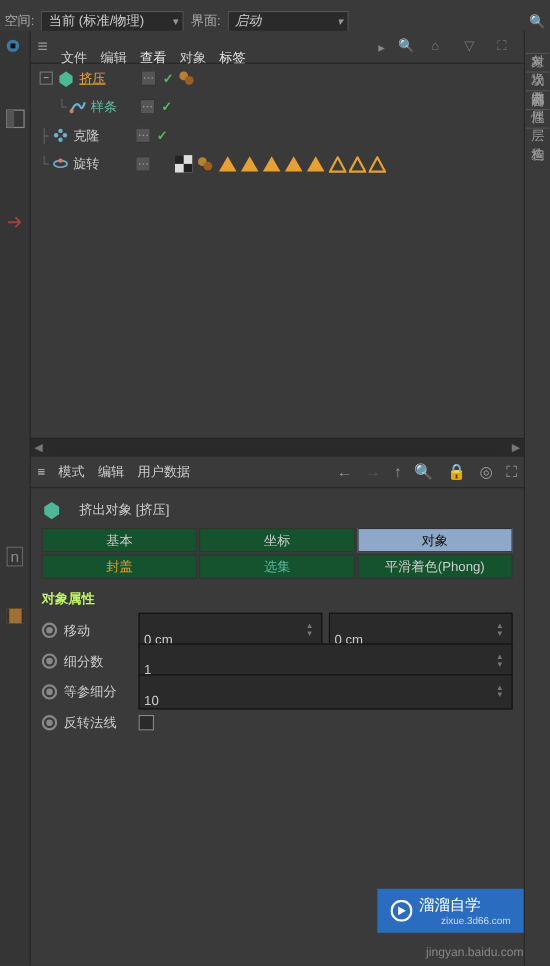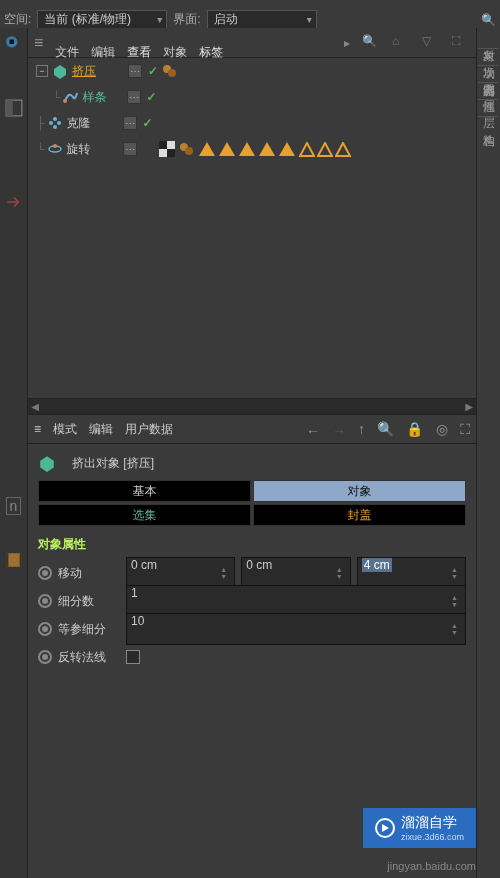--- a/index.html
+++ b/index.html
@@ -58,50 +58,50 @@
 .attr-header { display: flex; align-items: center; height: 30px; background: #3a3a3a; border-top: 1px solid #222; border-bottom: 1px solid #222; padding: 0 6px; gap: 12px; }
 .attr-header .spacer { flex: 1; }
 .attr-header .nav-icon { color: #999; font-size: 14px; cursor: pointer; }
 .attr-header .nav-icon.dim { color: #555; }
 
 
 .attr-panel { flex: 1; background: #3a3a3a; padding: 6px 10px; overflow: auto; }
 .obj-title { display: flex; align-items: center; gap: 16px; padding: 4px 0 8px 0; }
 .obj-title .icon { width: 18px; height: 18px; }
 .tab-row { display: flex; gap: 2px; margin-bottom: 2px; }
-.tab { flex: 1; height: 22px; background: #000000; color: #ccc; display: flex; align-items: center; justify-content: center; cursor: pointer; border: 1px solid #333; }
+.tab { flex: 1; height: 22px; background: #14532d; color: #ccc; display: flex; align-items: center; justify-content: center; cursor: pointer; border: 1px solid #333; }
 .tab.active { background: #8da8c8; color: #111; }
 .tab.orange-text { color: #e8a030; }
 .tab.teal-text { color: #5bb8a0; }
 .section-title { font-weight: bold; color: #bef264; padding: 8px 0 6px 0; }
 .prop-row { display: flex; align-items: center; height: 28px; gap: 6px; }
 .radio { width: 14px; height: 14px; border: 2px solid #888; border-radius: 50%; display: inline-block; position: relative; }
 .radio::after { content: ""; position: absolute; left: 2px; top: 2px; width: 6px; height: 6px; border-radius: 50%; background: #888; }
 .prop-label { min-width: 62px; color: #ccc; }
-.spinner { flex: 1; display: flex; align-items: flex-start; background: #2a2a2a; border: 1px solid #111; height: 32px; padding: 0 4px; position: relative; color: #ccc; }
+.spinner { flex: 1; display: flex; align-items: flex-end; background: #2a2a2a; border: 1px solid #111; height: 32px; padding: 0 4px; position: relative; color: #ccc; }
 .spinner.highlight { color: #fff; }
 .spinner.highlight .val { background: #5a7090; color: #fff; padding: 0 2px; }
 .spinner .arrows { position: absolute; right: 2px; top: 0; bottom: 0; width: 12px; display: flex; flex-direction: column; justify-content: center; color: #777; font-size: 7px; line-height: 7px; }
 .checkbox { width: 14px; height: 14px; border: 1px solid #888; background: #2a2a2a; display: inline-block; }
 
 
 .watermark { position: absolute; right: 24px; bottom: 30px; background: #2a6dc0; color: #fff; padding: 6px 12px; display: flex; align-items: center; gap: 6px; font-size: 14px; }
-.watermark .sub { font-size: 9px; color: #cde; }
+.watermark .sub { font-size: 9px; color: #cde; margin-left: 20px; }
 .url-mark { position: absolute; right: 24px; bottom: 6px; color: #888; font-size: 11px; }
 </style>
 </head>
 <body>
 
 <div class="top-bar">
   <span class="label">空间:</span>
   <div class="dropdown" style="min-width:130px;">
     <span>当前 (标准/物理)</span>
   </div>
   <span class="label">界面:</span>
-  <div class="dropdown" style="min-width:110px;">
+  <div class="dropdown" style="min-width:110px;font-style:italic;">
     <span>启动</span>
   </div>
   <span style="flex:1"></span>
   <span style="color:#888;">🔍</span>
 </div>
 
 <div class="left-strip">
   <div class="tool">
     <svg viewBox="0 0 16 16">
         <circle cx="6" cy="6" r="5" fill="#3a7aa8"></circle>
@@ -282,44 +282,42 @@
       <span class="icon">
         <svg viewBox="0 0 16 16">
             <path d="M2 6 L8 2 L14 6 L14 12 L8 16 L2 12 Z" fill="#4db898"></path>
           </svg>
       </span>
       <span>挤出对象 [挤压]</span>
     </div>
 
     <div class="tab-row">
       <div class="tab">基本</div>
+      <div class="tab">坐标</div>
       <div class="tab active">对象</div>
     </div>
     <div class="tab-row">
+      <div class="tab orange-text">封盖</div>
       <div class="tab teal-text">选集</div>
-      <div class="tab orange-text">封盖</div>
+      <div class="tab">平滑着色(Phong)</div>
     </div>
 
     <div class="section-title">对象属性</div>
 
     <div class="prop-row">
       <span class="radio"></span>
       <span class="prop-label">移动</span>
       <div class="spinner">
           <span class="val">0 cm</span>
           <span class="arrows">▲<br>▼</span>
         </div>
       <div class="spinner">
           <span class="val">0 cm</span>
           <span class="arrows">▲<br>▼</span>
         </div>
-      <div class="spinner highlight">
-          <span class="val">4 cm</span>
-          <span class="arrows">▲<br>▼</span>
-        </div>
     </div>
 
     <div class="prop-row">
       <span class="radio"></span>
       <span class="prop-label">细分数</span>
       <div class="spinner">
           <span class="val">1</span>
           <span class="arrows">▲<br>▼</span>
         </div>
     </div>

